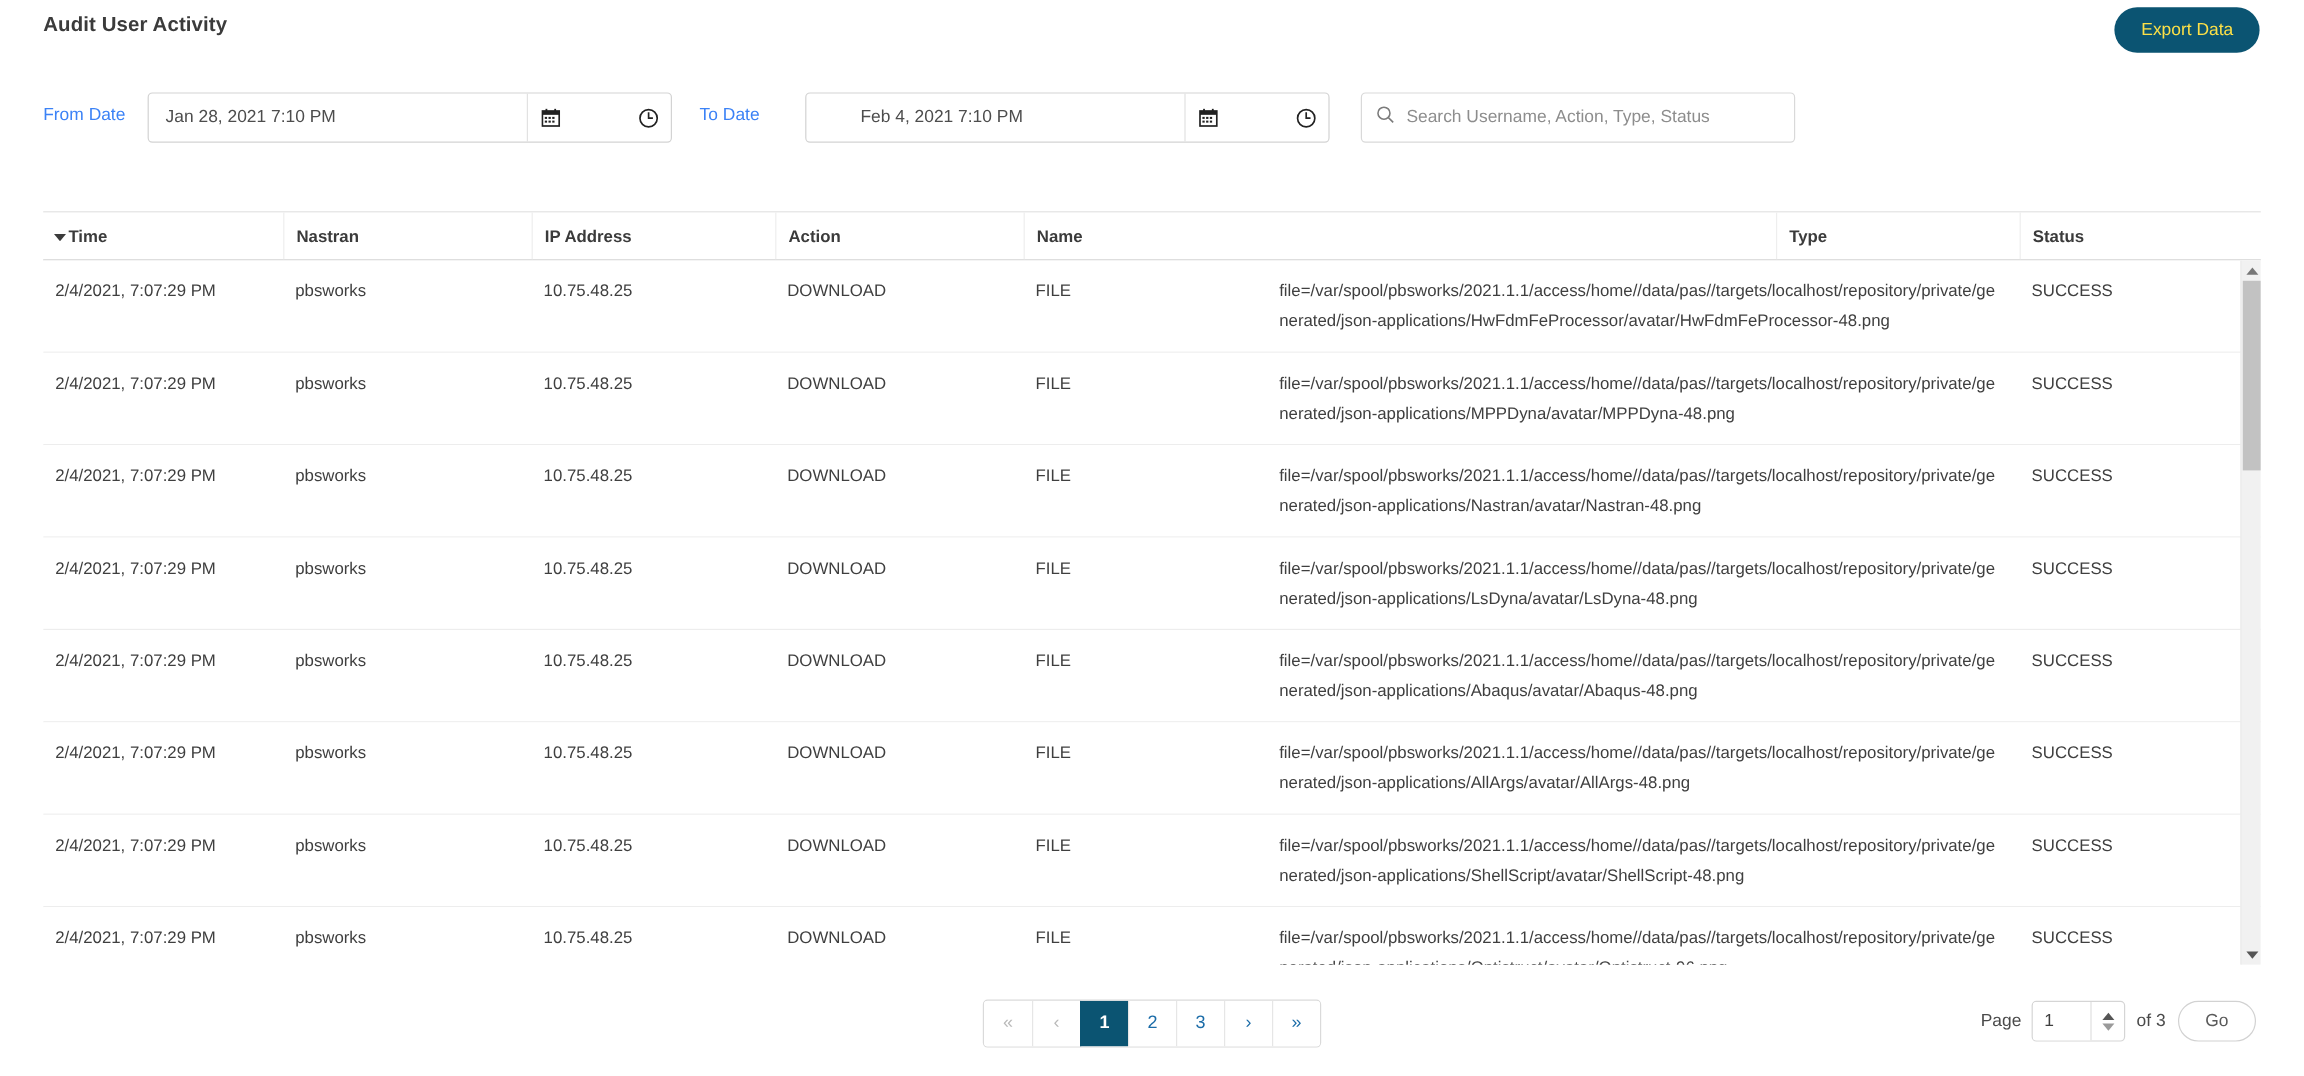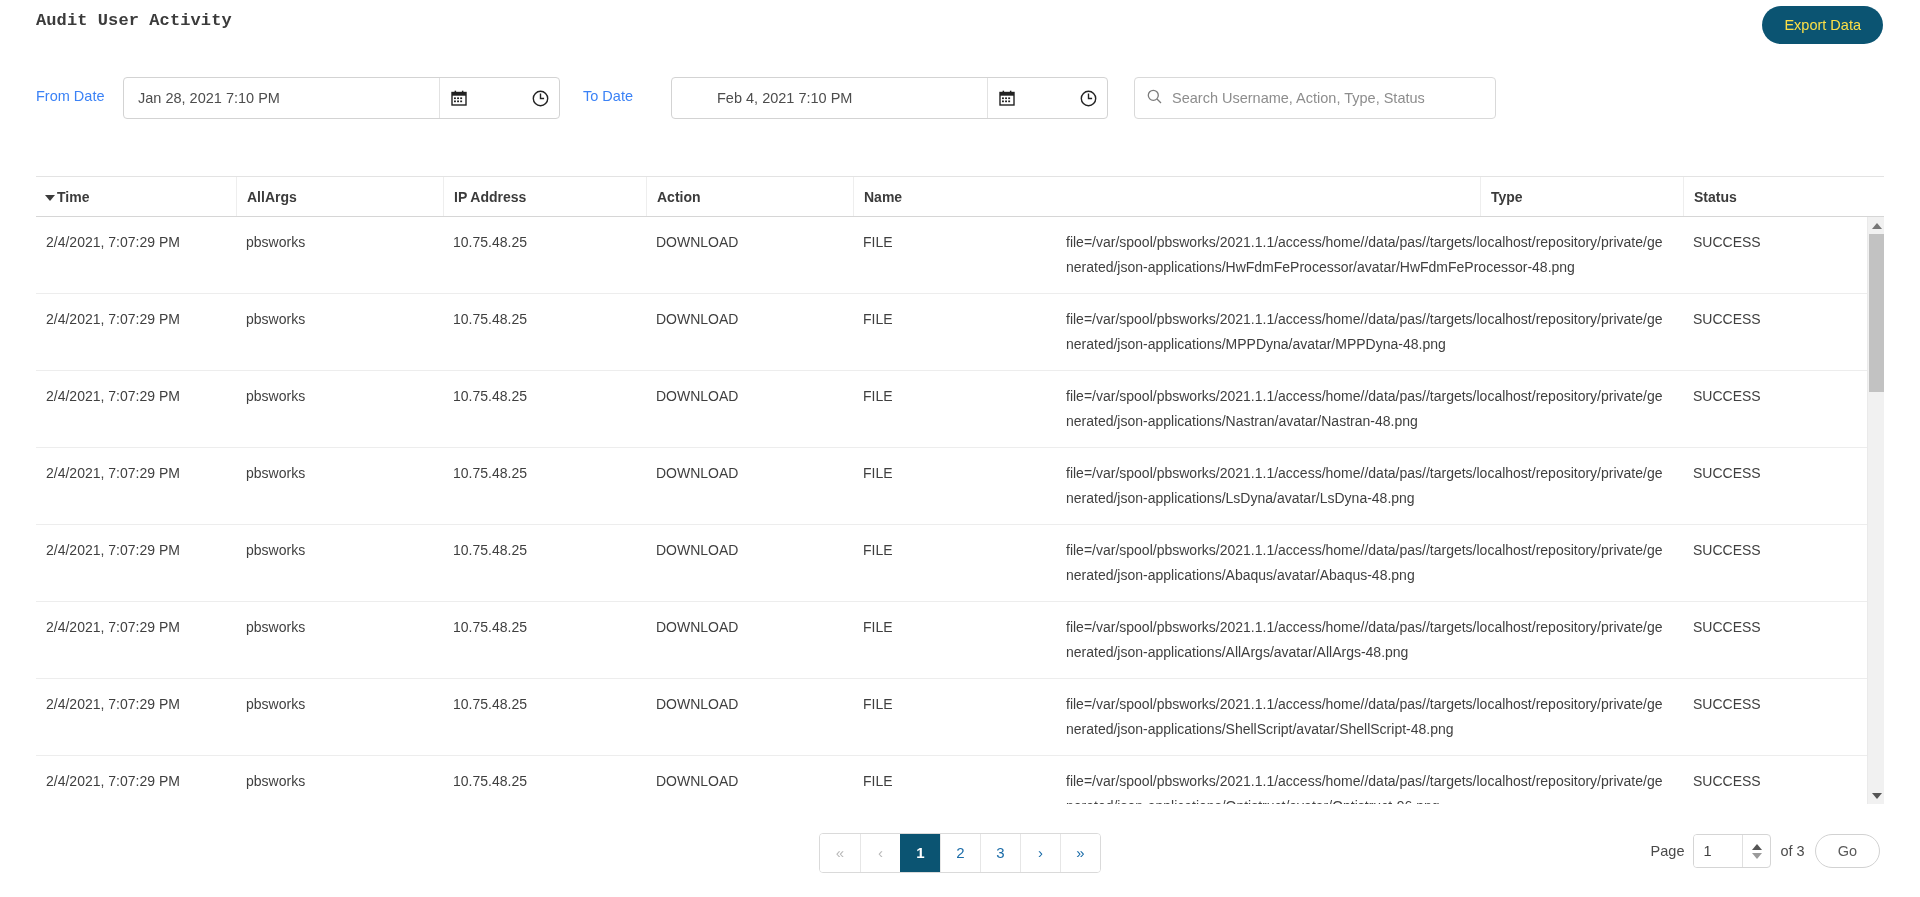--- a/index.html
+++ b/index.html
@@ -17,21 +17,20 @@
     position: relative;
     height: 60px;
   }
   .page-title {
     position: absolute;
     left: 36px; top: 11px;
     font-size: 17px;
     font-weight: bold;
     color: #3b3b3b;
     letter-spacing: .1px;
-    font-family: Liberation Mono, monospace;
   }
   .export-btn {
     position: absolute;
     right: 37px; top: 6px;
     height: 38px;
     padding: 0 22px;
     background: #0b5472;
     color: #fde047;
     border: none;
     border-radius: 19px;
@@ -389,21 +388,21 @@
     <input class="search-input" placeholder="Search Username, Action, Type, Status" style="">
   </div>
 </div>
 
 <div class="table-region">
 
   <div class="tbl-head">
     <div class="cell c-time">
       <span class="sort-caret"></span><span>Time</span>
     </div>
-    <div class="cell c-user">AllArgs</div>
+    <div class="cell c-user">Nastran</div>
     <div class="cell c-ip">IP Address</div>
     <div class="cell c-action">Action</div>
     <div class="cell c-name">Name</div>
     <div class="cell c-type">Type</div>
     <div class="cell c-status">Status</div>
   </div>
 
   <div class="tbl-body-wrap">
     <div class="tbl-body" id="tbl-body">
         <div class="row">

